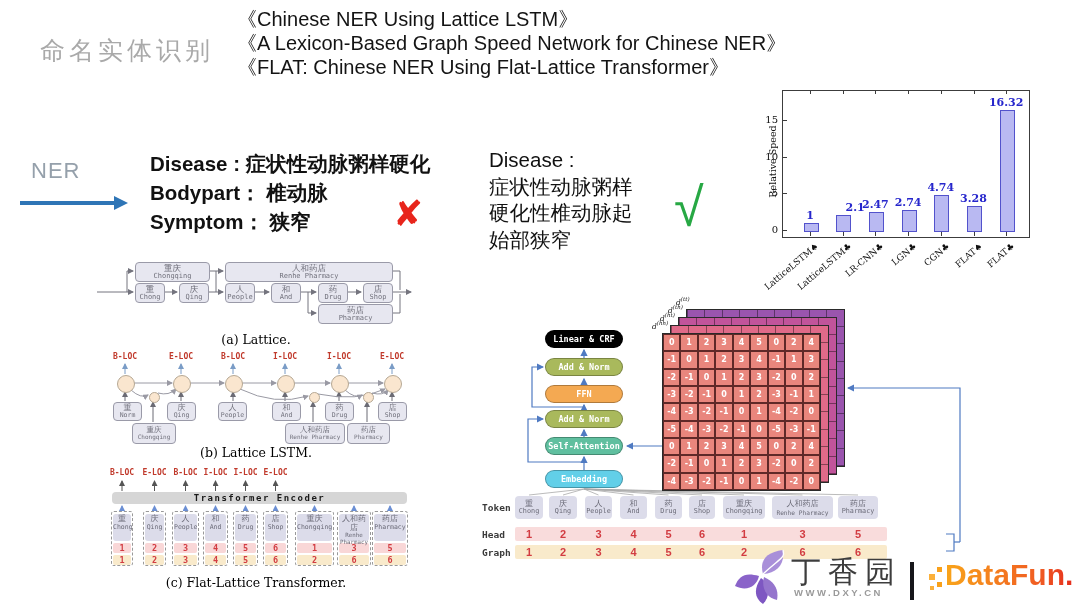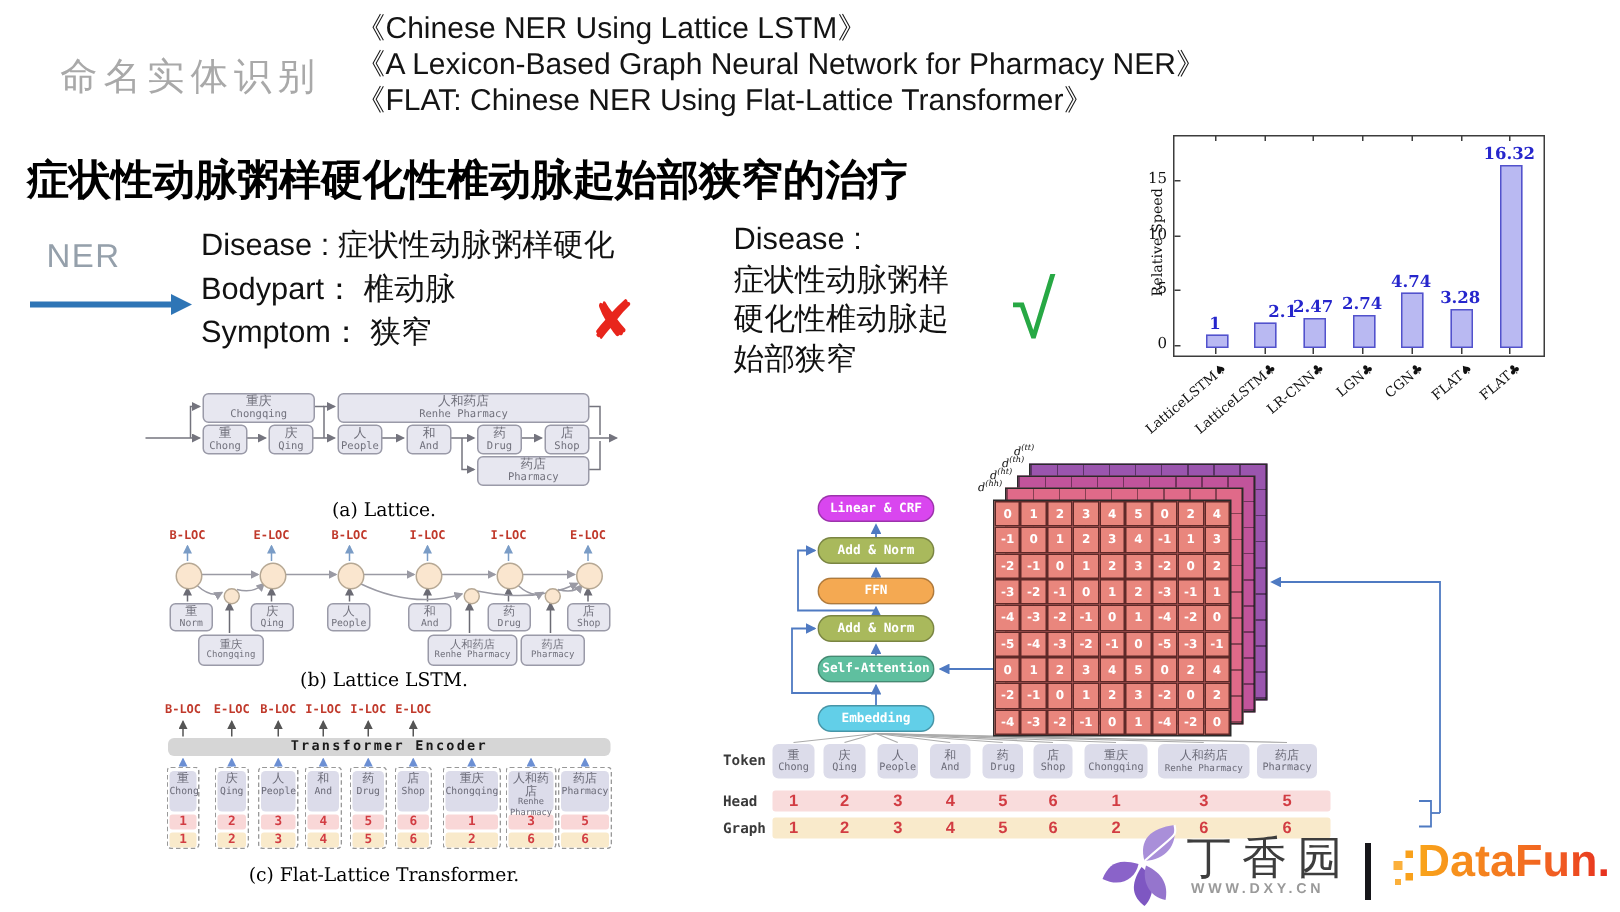--- a/index.html
+++ b/index.html
@@ -5,21 +5,21 @@
   html,body{margin:0;padding:0;background:#888;}
   #stage{position:relative;width:1080px;height:608px;background:#fff;overflow:hidden;
          font-family:"Liberation Sans","DejaVu Sans",sans-serif;margin:0 auto;}
   .abs{position:absolute;}
   
   .section-label{left:40px;top:34px;font-size:25px;color:#a9a9a9;letter-spacing:4px;}
   .papers{left:237px;top:7px;font-size:20px;line-height:24px;color:#141414;}
   .sentence{left:18px;top:101px;font-size:28px;font-weight:bold;color:#000;}
   .ner-label{left:31px;top:158px;font-size:22px;color:#95a0ab;letter-spacing:1px;}
   .ent{font-size:20.5px;color:#111;line-height:29px;}
-  .wrong-block{left:134px;top:149px;}
+  .wrong-block{left:150px;top:149px;font-weight:bold;}
   .right-block{left:489px;top:147px;line-height:26.5px;}
   .wrong-mark{left:393px;top:193px;font-size:36px;font-weight:bold;}
   .right-mark{left:674px;top:176px;font-size:54px;}
   
   .chart{left:758px;top:84px;width:315px;height:200px;font-family:"DejaVu Serif",serif;}
   .chart .frame{position:absolute;left:24px;top:6px;width:246px;height:146px;border:1px solid #3c3c3c;}
   .chart .bar{position:absolute;border:1px solid;}
   .chart .vlab{position:absolute;font-weight:bold;font-size:11px;text-align:center;width:44px;font-family:"DejaVu Serif",serif;}
   .chart .ytick{position:absolute;font-size:10px;width:20px;text-align:right;color:#111;}
   .chart .xlab{position:absolute;font-size:9px;color:#111;width:76px;text-align:right;transform-origin:100% 0;transform:rotate(-40deg);white-space:nowrap;}
@@ -67,25 +67,24 @@
 </style>
 </head>
 <body>
 
 <div id="stage">
 
   <div class="abs section-label">命名实体识别</div>
 
   <div class="abs papers">
     <div>《Chinese NER Using Lattice LSTM》</div>
-    <div>《A Lexicon-Based Graph Neural Network for Pharmacy NER》</div>
+    <div>《A Lexicon-Based Graph Speed Network for Chinese NER》</div>
     <div>《FLAT: Chinese NER Using Flat-Lattice Transformer》</div>
   </div>
 
-  <div class="abs sentence">症状性动脉粥样硬化性椎动脉起始部狭窄的治疗</div>
 
   <div class="abs ner-label">NER</div>
   <svg class="abs" style="left:18px;top:194px;" width="110" height="18">
     <line x1="2" y1="9" x2="96" y2="9" stroke="#2e75b6" stroke-width="4"></line>
     <polygon points="96,2 110,9 96,16" fill="#2e75b6"></polygon>
   </svg>
 
   <div class="abs ent wrong-block">
       <div><span>Disease :</span> <span>症状性动脉粥样硬化</span></div>
       <div><span>Bodypart：</span> <span>椎动脉</span></div>
@@ -421,21 +420,21 @@
         <path d="M104,199 L49,205" stroke="#aaa" stroke-width="0.8" fill="none"></path>
         <path d="M104,199 L83,205" stroke="#aaa" stroke-width="0.8" fill="none"></path>
         <path d="M104,199 L118.5,205" stroke="#aaa" stroke-width="0.8" fill="none"></path>
         <path d="M104,199 L153.5,205" stroke="#aaa" stroke-width="0.8" fill="none"></path>
         <path d="M104,199 L188.5,205" stroke="#aaa" stroke-width="0.8" fill="none"></path>
         <path d="M104,199 L222,205" stroke="#aaa" stroke-width="0.8" fill="none"></path>
         <path d="M104,199 L264,205" stroke="#aaa" stroke-width="0.8" fill="none"></path>
         <path d="M104,199 L322.5,205" stroke="#aaa" stroke-width="0.8" fill="none"></path>
         <path d="M104,199 L378,205" stroke="#aaa" stroke-width="0.8" fill="none"></path>
       </svg>
-      <div class="pill" style="left: 65px; top: 40px; background: #d946ef;">Linear &amp; CRF</div>
+      <div class="pill" style="left: 65px; top: 40px; background: #000000;">Linear &amp; CRF</div>
       <div class="pill" style="left: 65px; top: 68px; background: rgb(169, 185, 92);">Add &amp; Norm</div>
       <div class="pill" style="left: 65px; top: 95px; background: rgb(244, 169, 82);">FFN</div>
       <div class="pill" style="left: 65px; top: 120px; background: rgb(169, 185, 92);">Add &amp; Norm</div>
       <div class="pill" style="left: 65px; top: 147px; background: rgb(95, 191, 159);">Self-Attention</div>
       <div class="pill" style="left: 65px; top: 180px; background: rgb(98, 207, 232);">Embedding</div>
       <div class="mlayer" style="left: 206px; top: 19px; background: repeating-linear-gradient(90deg, rgba(0, 0, 0, 0.4) 0px, rgba(0, 0, 0, 0.4) 1px, transparent 1px, transparent 17.4px), repeating-linear-gradient(0deg, rgba(0, 0, 0, 0.4) 0px, rgba(0, 0, 0, 0.4) 1px, transparent 1px, transparent 17.4px) rgb(154, 85, 174);"></div>
       <div class="mlayer" style="left: 198px; top: 27px; background: repeating-linear-gradient(90deg, rgba(0, 0, 0, 0.4) 0px, rgba(0, 0, 0, 0.4) 1px, transparent 1px, transparent 17.4px), repeating-linear-gradient(0deg, rgba(0, 0, 0, 0.4) 0px, rgba(0, 0, 0, 0.4) 1px, transparent 1px, transparent 17.4px) rgb(193, 84, 155);"></div>
       <div class="mlayer" style="left: 190px; top: 35px; background: repeating-linear-gradient(90deg, rgba(0, 0, 0, 0.4) 0px, rgba(0, 0, 0, 0.4) 1px, transparent 1px, transparent 17.4px), repeating-linear-gradient(0deg, rgba(0, 0, 0, 0.4) 0px, rgba(0, 0, 0, 0.4) 1px, transparent 1px, transparent 17.4px) rgb(224, 106, 137);"></div>
       <div class="matrix" style="left: 182px; top: 43px;">
         <div class="mcell">0</div>

